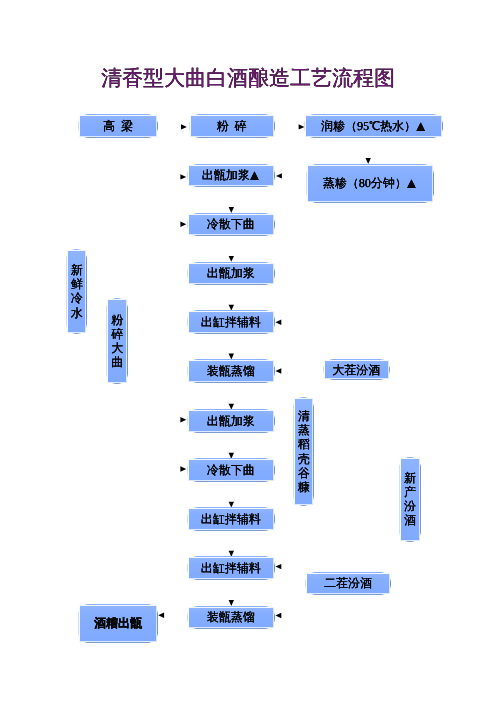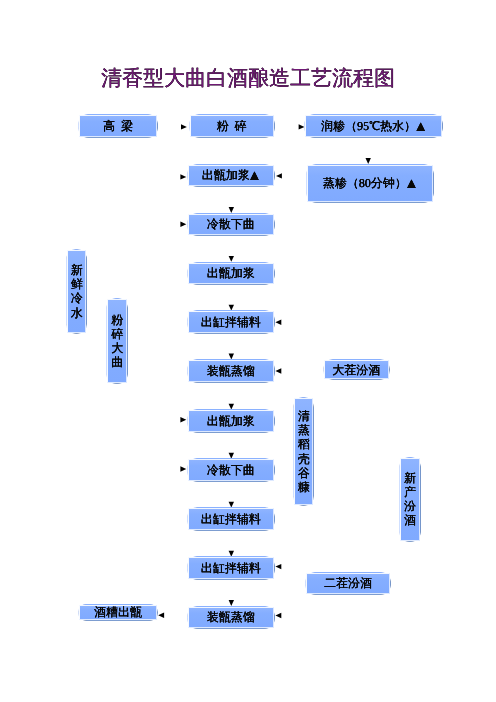--- a/index.html
+++ b/index.html
@@ -190,21 +190,21 @@
     <div class="node" style="left: 186.5px; top: 556.4px; width: 88.6px; height: 23.8px;">
       <div class="inner">
         <span class="lbl">出缸拌辅料</span>
       </div>
     </div>
     <div class="node" style="left: 186.5px; top: 605.6px; width: 88.6px; height: 23.8px;">
       <div class="inner">
         <span class="lbl">装甑蒸馏</span>
       </div>
     </div>
-    <div class="node" style="left: 78.3px; top: 604.1px; width: 79.6px; height: 17px;">
+    <div class="node" style="left: 78.3px; top: 604.1px; width: 79.6px; height: 39px; font-weight: bold;">
       <div class="inner">
         <span class="lbl">酒糟出甑</span>
       </div>
     </div>
     <div class="node v" style="left: 65.8px; top: 248.7px; width: 21.7px; height: 85.5px;">
       <div class="inner" aria-label="新鲜冷水">
         <span class="lbl">新</span>
         <span class="lbl">鲜</span>
         <span class="lbl">冷</span>
         <span class="lbl">水</span>

